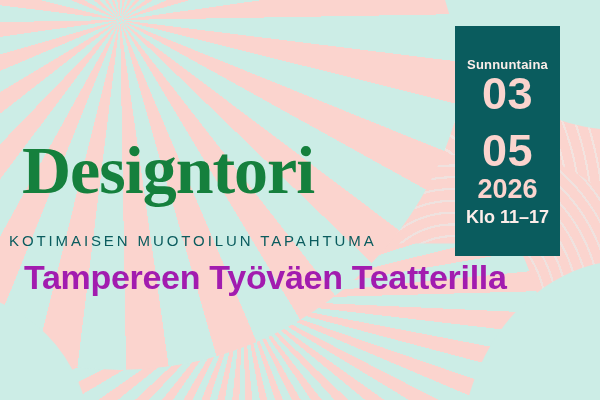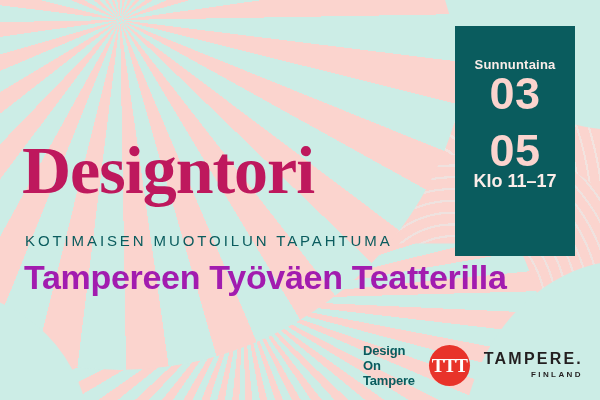--- a/index.html
+++ b/index.html
@@ -103,54 +103,55 @@
   .content{position:absolute;inset:0;}
 
   .kevat{
     position:absolute;left:25px;top:108px;
     font-size:24px;font-weight:bold;color:#0A5C5E;
     letter-spacing:1.6px;line-height:1;
   }
   .designtori{
     position:absolute;left:22px;top:136px;
     font-family:"Liberation Serif", serif;
-    font-size:68px;font-weight:bold;color:#be185d;
+    font-size:68px;font-weight:bold;color:#15803d;
     line-height:1;letter-spacing:-1px;
   }
   .kotimaisen{
-    position:absolute;left:25px;top:233px;
+    position:absolute;left:9px;top:233px;
     font-size:15px;font-weight:500;color:#0A5C5E;
     letter-spacing:2.9px;line-height:1;
   }
   .venue{
     position:absolute;left:24px;top:259px;
     font-size:34px;font-weight:bold;color:#a21caf;
     letter-spacing:-.3px;line-height:1.1;
   }
 
   
   .date-panel{
-    position:absolute;left:455px;top:26px;width:120px;height:230px;
+    position:absolute;left:455px;top:26px;width:105px;height:230px;
     background:#0A5C5E;text-align:center;
   }
   .weekday{
     margin-top:31px;
     font-size:13px;font-weight:bold;color:#FBEDE9;letter-spacing:.2px;
   }
   .daynum,.monthnum{
     font-size:45px;font-weight:bold;color:#FBD4CE;
     line-height:.96;letter-spacing:.5px;
   }
   .daynum{margin-top:0;}
   .monthnum{margin-top:14px;}
   .year{
     margin-top:4px;
     font-size:27px;font-weight:bold;color:#FBD4CE;line-height:1;
   }
   .klo{
+    margin-top:5px;
     font-size:18px;font-weight:bold;color:#FBEDE9;line-height:1;
   }
 
   
   .logos{
     position:absolute;left:363px;bottom:12px;
     display:flex;align-items:center;gap:14px;
   }
   .dot-logo{
     font-size:13px;font-weight:bold;color:#0A5C5E;
@@ -195,35 +196,18 @@
   <div class="content">
 
     <div class="designtori">Designtori</div>
     <div class="kotimaisen">KOTIMAISEN MUOTOILUN TAPAHTUMA</div>
     <div class="venue">Tampereen Työväen Teatterilla</div>
 
     <div class="date-panel">
       <div class="weekday">Sunnuntaina</div>
       <div class="daynum">03</div>
       <div class="monthnum">05</div>
+      <div class="year">2026</div>
       <div class="klo">Klo 11–17</div>
     </div>
 
-    <div class="logos">
-
-      <div class="dot-logo">
-        <div>Design</div>
-        <div>On</div>
-        <div>Tampere</div>
-      </div>
-
-      <div class="ttt-logo">
-        <span class="ttt-text">TTT</span>
-      </div>
-
-      <div class="tampere-logo">
-        <div class="tampere-main">TAMPERE.</div>
-        <div class="tampere-sub">FINLAND</div>
-      </div>
-
-    </div>
   </div>
 </div>
 
 </body></html>

